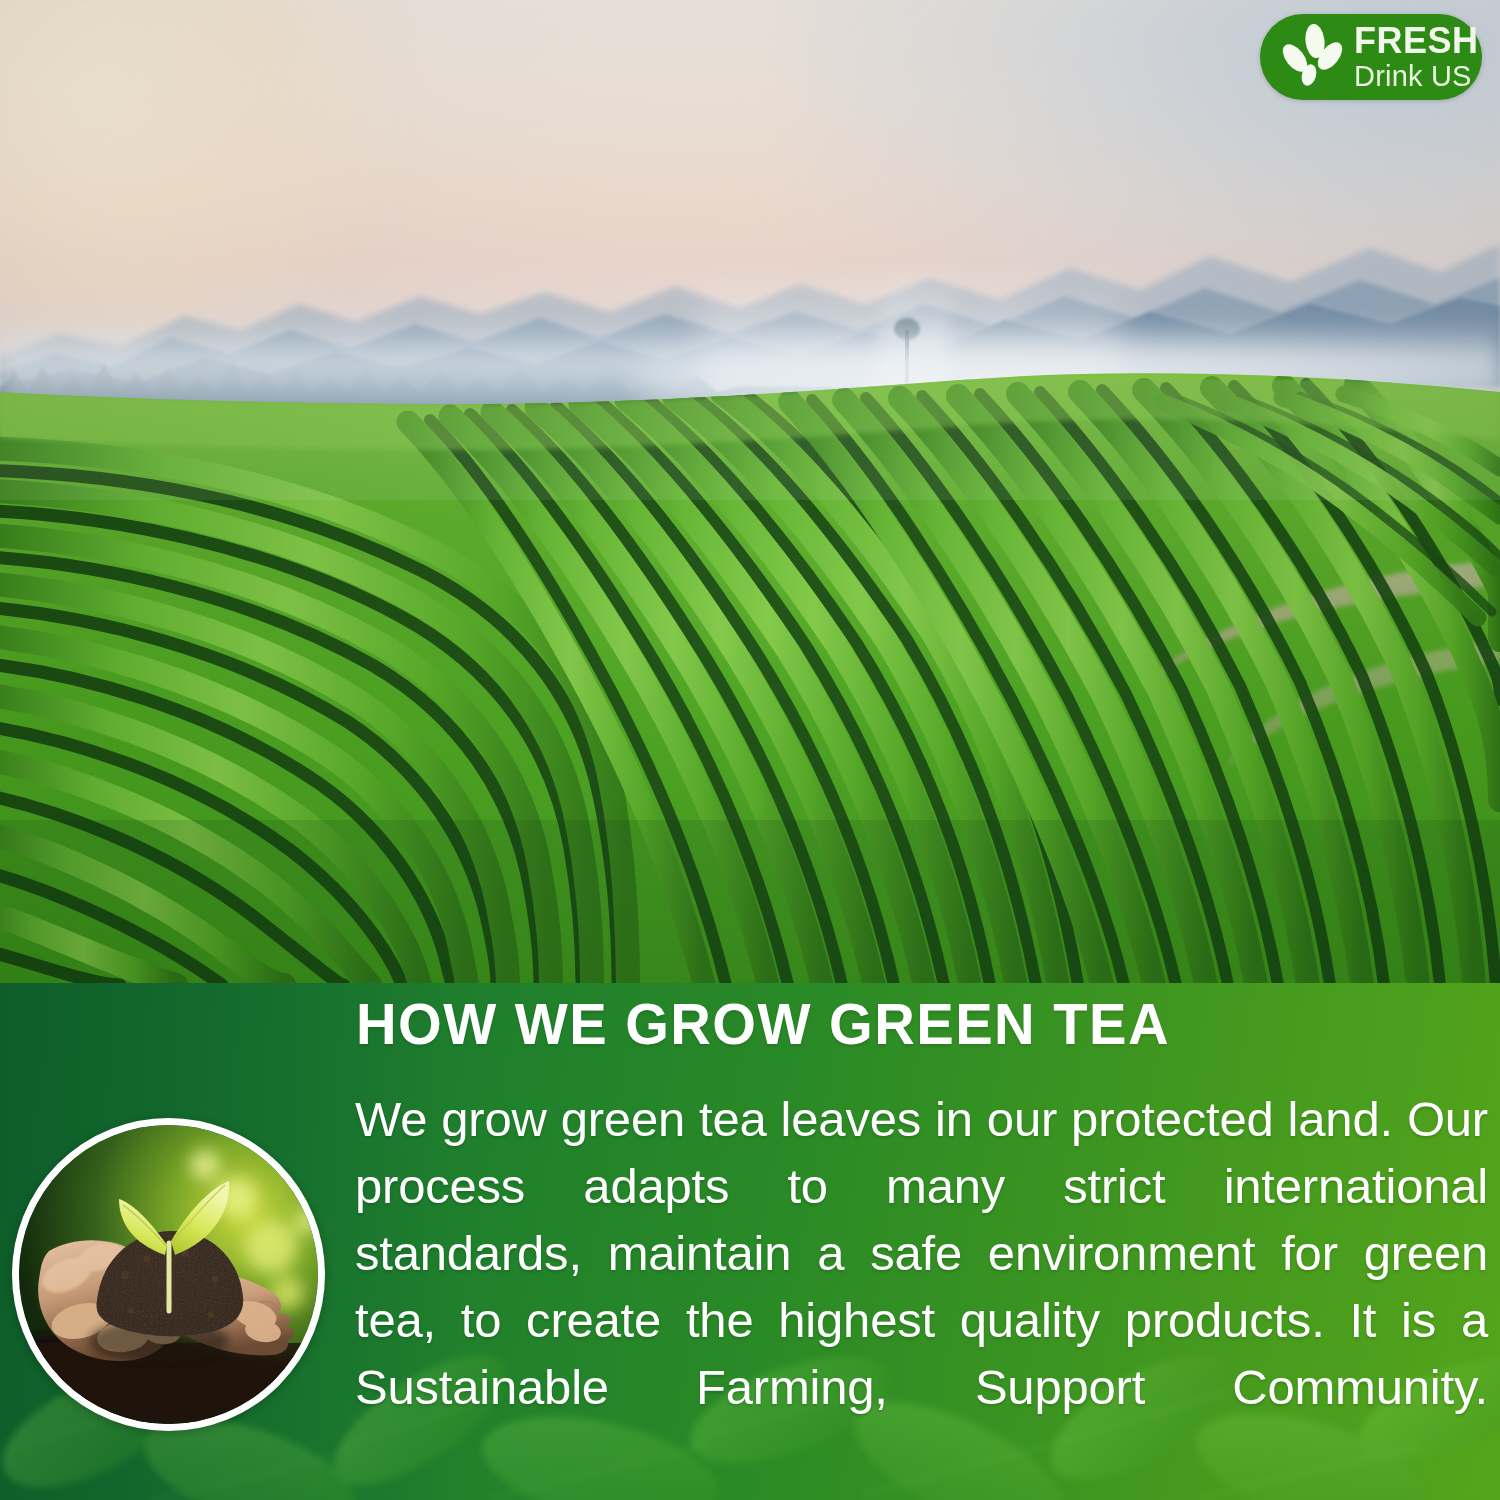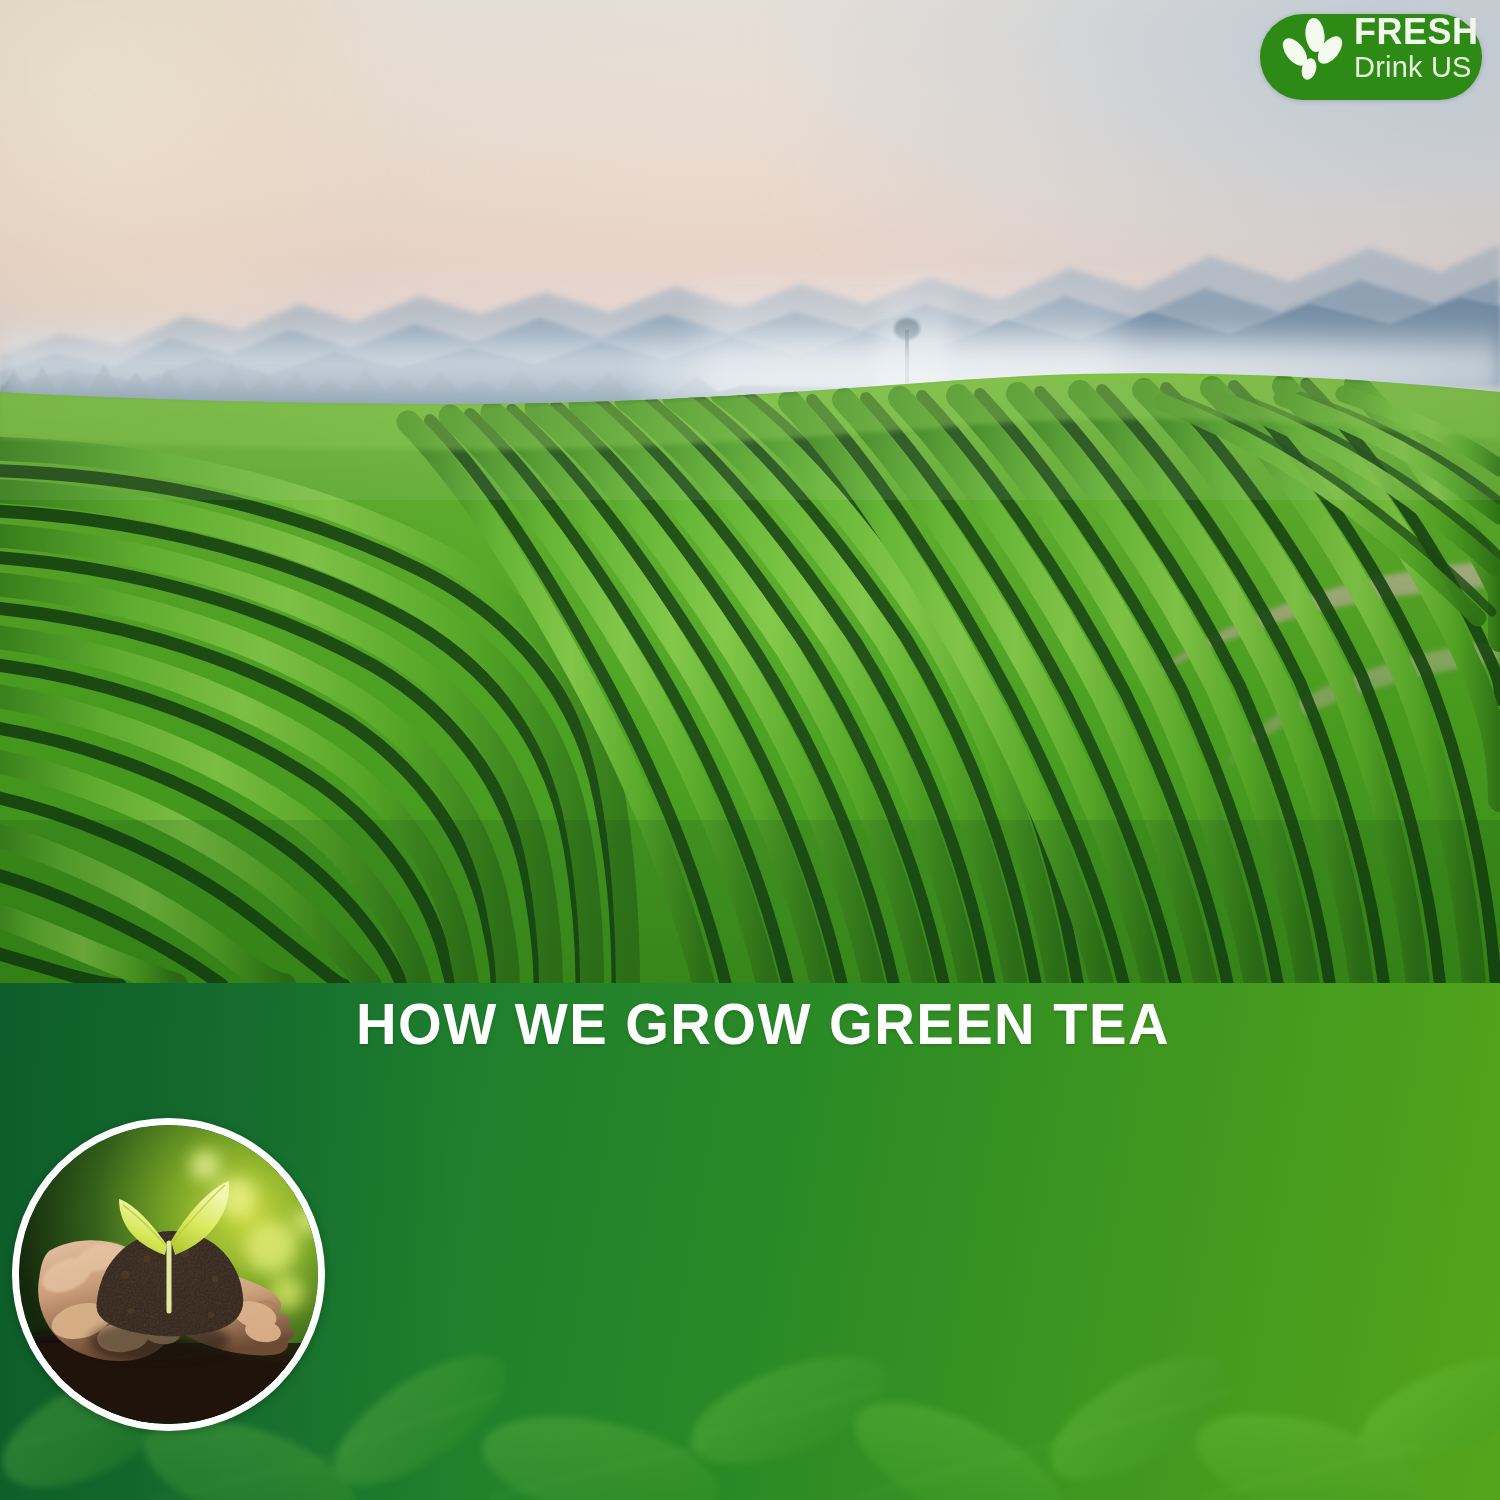--- a/index.html
+++ b/index.html
@@ -121,21 +121,21 @@
       radial-gradient(ellipse at 50% 62%, rgba(255,255,255,.04) 0%, rgba(0,0,0,.10) 100%);
     pointer-events:none;
   }
 
   
   #logo {
     position:absolute; right:18px; top:14px;
     width:222px; height:86px;
     background:#2d8a14;
     border-radius:44px;
-    display:flex; 
+    display:flex; align-items:center;
     padding-left:16px;
     box-shadow:0 1px 5px rgba(0,0,0,.18);
   }
   #logo .mark { width:74px; height:74px; flex:0 0 74px; position:relative; }
   #logo .mark svg { display:block; }
   #logo .words {
     margin-left:4px; line-height:1;
     color:#f2f7ec;
   }
   #logo .w1 {
@@ -600,14 +600,15 @@
 
           <path d="M152,116 C172,82 194,62 210,56 C212,84 196,114 156,130 Z" fill="url(#leafg)"></path>
           <path d="M152,118 C172,96 190,74 206,60" stroke="#b9cc44" stroke-width="1.6" fill="none" opacity=".8"></path>
           <path d="M148,122 C132,104 118,90 104,80" stroke="#b9cc44" stroke-width="1.6" fill="none" opacity=".8"></path>
         </g>
       </svg>
     </div>
   </div>
 
   <div id="headline">HOW WE GROW GREEN TEA</div>
+  <div id="bodytext">We grow green tea leaves in our protected land. Our process adapts to many strict international standards, maintain a safe environment for  green tea, to create the highest quality products. It is a Sustainable Farming, Support Community.</div>
 
 </div>
 
 </body></html>

